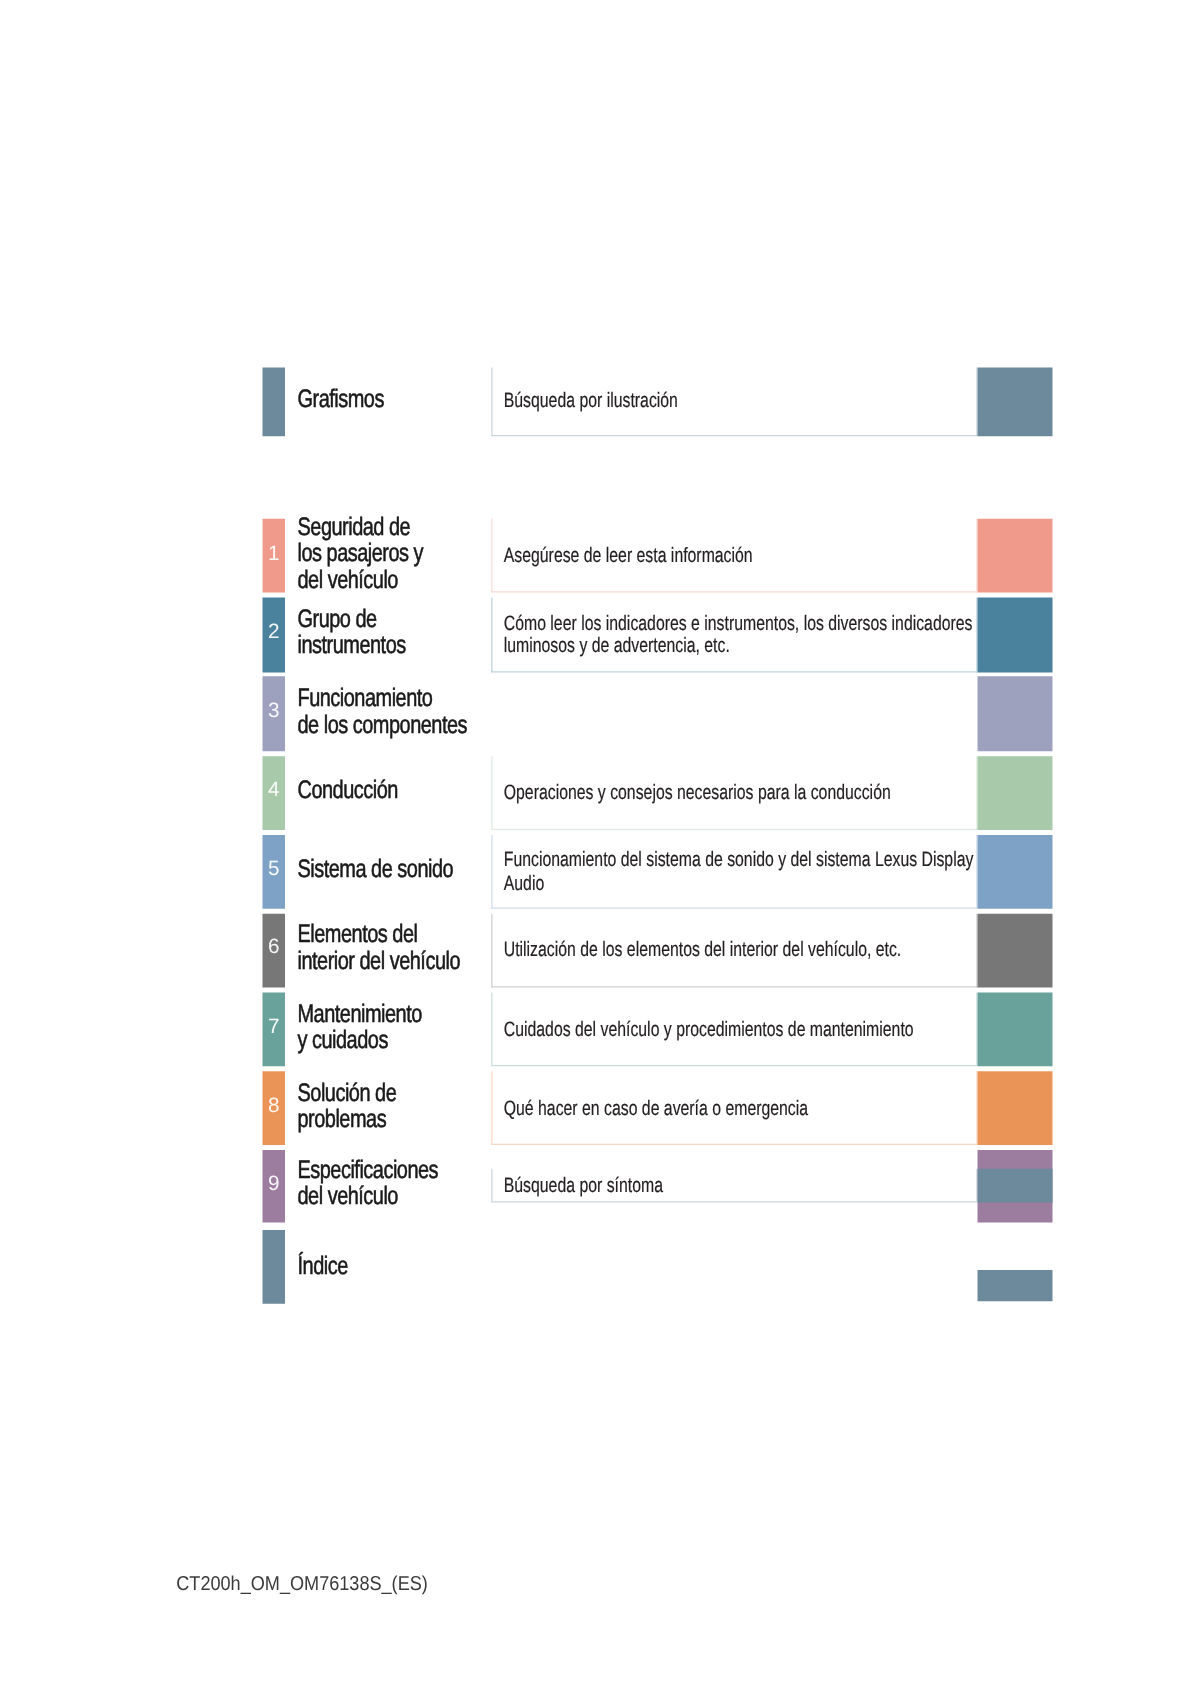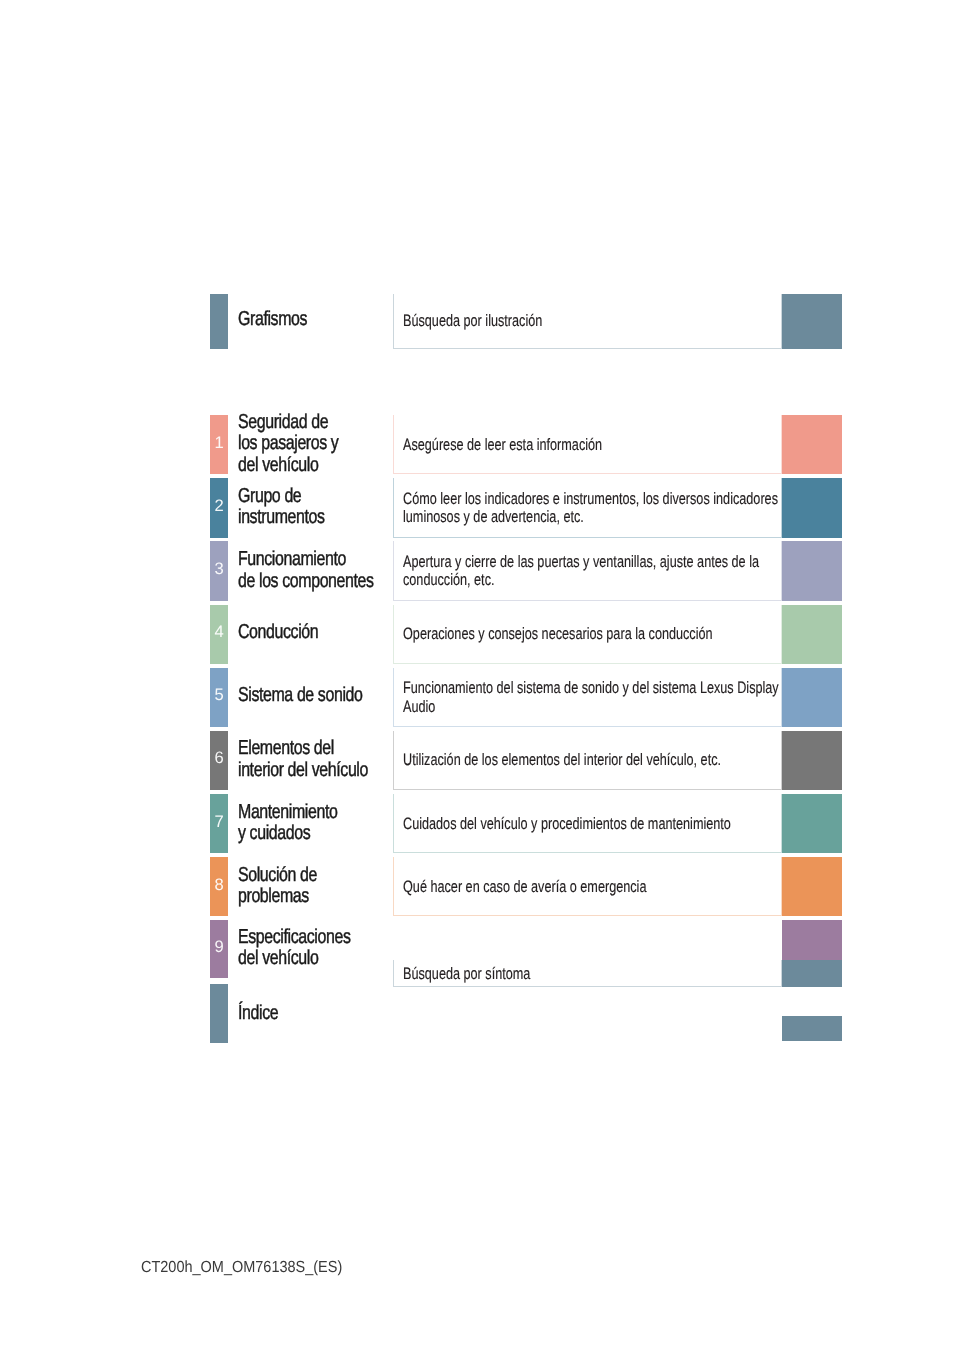--- a/index.html
+++ b/index.html
@@ -166,23 +166,20 @@
         <div class="color-block" style="background: rgb(74, 130, 157);"></div>
       </div>
       <div class="toc-row" style="top: 498.48px; height: 59.2px;">
         <div class="tab-bar" style="background: rgb(157, 161, 190);">
           <span class="tab-num">3</span>
         </div>
         <div class="row-title">
           <div>Funcionamiento</div>
           <div>de los componentes</div>
         </div>
-        <div class="desc-box" style="border-color: rgb(220, 222, 232);">
-          <div class="desc-text">Apertura y cierre de las puertas y ventanillas, ajuste antes de la conducción, etc.</div>
-        </div>
         <div class="color-block" style="background: rgb(157, 161, 190);"></div>
       </div>
       <div class="toc-row" style="top: 561.62px; height: 59.2px;">
         <div class="tab-bar" style="background: rgb(168, 202, 171);">
           <span class="tab-num">4</span>
         </div>
         <div class="row-title">
           <div>Conducción</div>
         </div>
         <div class="desc-box" style="border-color: rgb(224, 236, 225);">
@@ -248,21 +245,21 @@
         <div class="row-title">
           <div>Especificaciones</div>
           <div>del vehículo</div>
         </div>
         <div class="color-block" style="background: rgb(156, 124, 159);"></div>
       </div>
       <div class="toc-row" style="top: 940.6px; height: 59.5px;">
         <div class="tab-bar" style="background: rgb(108, 138, 155);"></div>
         <div class="row-title index-title">Índice</div>
       </div>
-      <div class="toc-row" style="top: 917px; height: 27.3px;">
+      <div class="toc-row" style="top: 892px; height: 27.3px;">
         <div class="desc-box" style="border-color: rgb(203, 214, 220);">
           <div class="desc-text">Búsqueda por síntoma</div>
         </div>
         <div class="color-block" style="background: rgb(108, 138, 155);"></div>
       </div>
       <div class="toc-row" style="top: 972.8px; height: 25.7px;">
         <div class="color-block" style="background: rgb(108, 138, 155);"></div>
       </div>
     </div>
 

